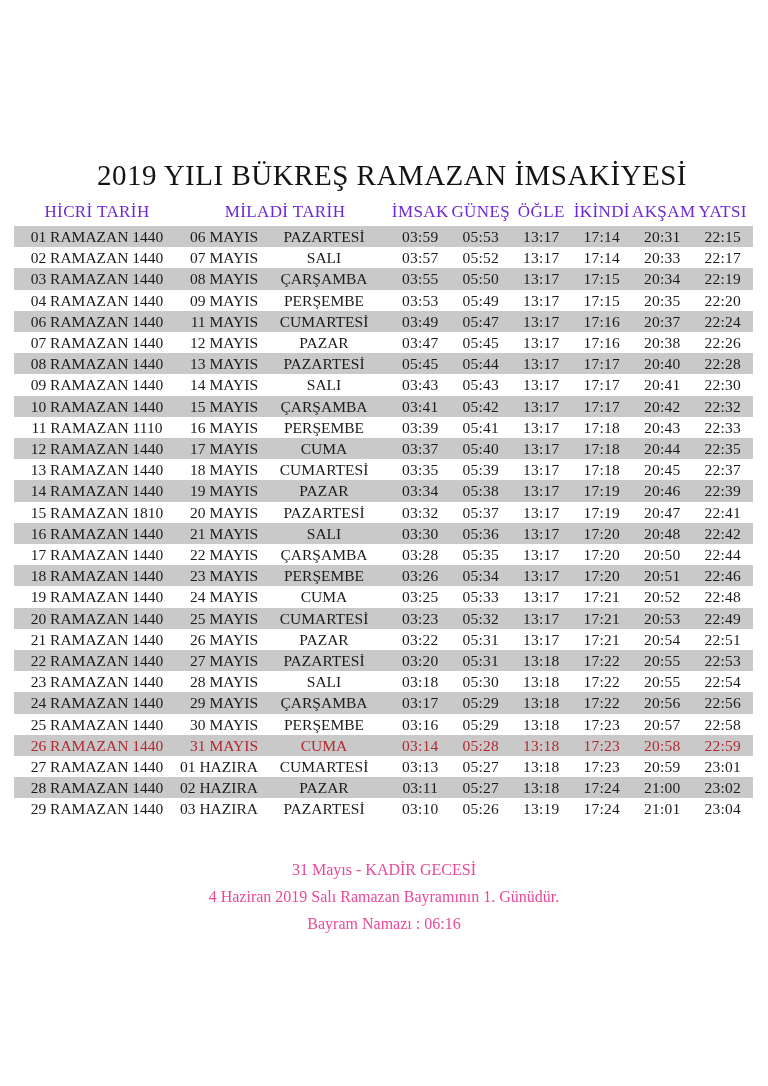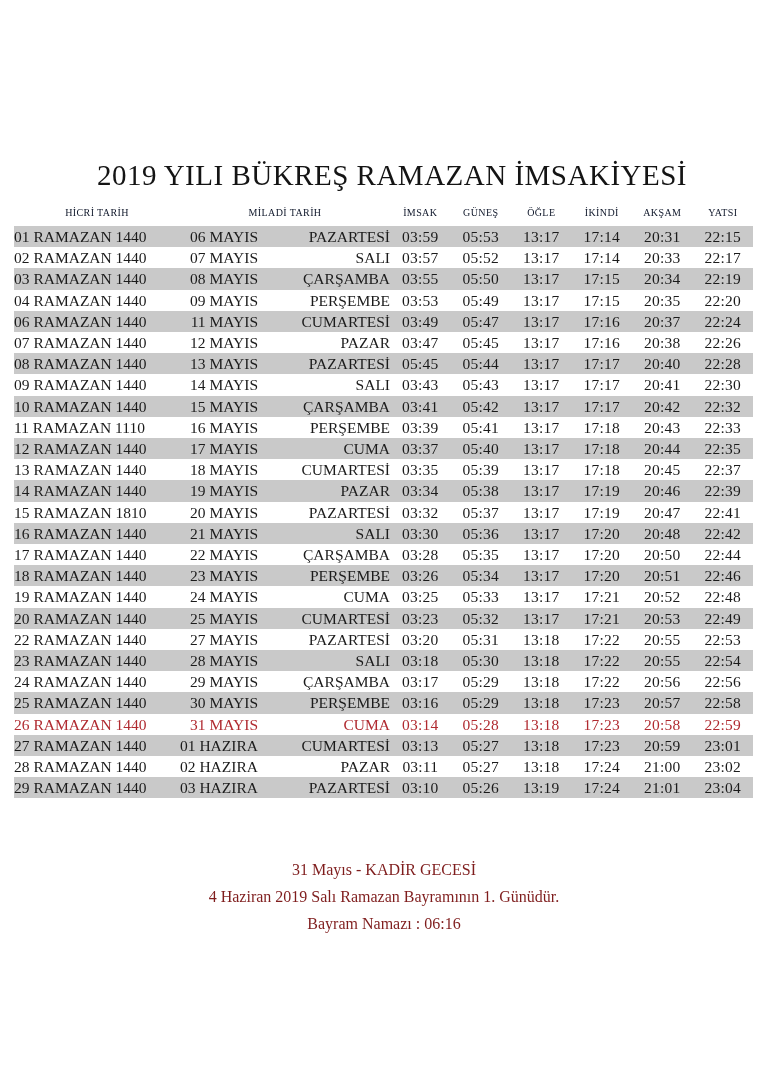--- a/index.html
+++ b/index.html
@@ -36,54 +36,54 @@
     width: 739px;
   }
   table.imsakiye {
     width: 739px;
     border-collapse: collapse;
     table-layout: fixed;
   }
   table.imsakiye th {
     height: 28px;
     padding: 0;
-    font-size: 10px;
+    font-size: 17px;
     font-weight: 400;
     letter-spacing: 0.4px;
     text-align: center;
     vertical-align: middle;
-    color: #0f172a;
+    color: #6d28d9;
     white-space: nowrap;
   }
   th.h-hicri { text-align: center; }
   table.imsakiye td {
     height: 21.2px;
     padding: 0;
     font-size: 15.5px;
     line-height: 21.2px;
     vertical-align: middle;
     white-space: nowrap;
     overflow: hidden;
   }
-  td.c-hicri { padding-left: 11px; text-align: left; }
+  td.c-hicri { padding-left: 11px; text-align: center; }
   td.c-date  { text-align: right; }
-  td.c-day   { text-align: right; }
+  td.c-day   { text-align: center; }
   td.c-time  { text-align: center; letter-spacing: 0.2px; }
   tbody tr:nth-child(odd) { background: var(--row-alt, #C9C9C9); }
   tbody tr:nth-child(even) { background: #ffffff; }
   tbody tr.highlight td { color: var(--highlight, #B02A30); }
   .footer {
     position: absolute;
     top: 856px;
     left: 0;
     width: 768px;
     text-align: center;
     font-size: 16px;
     line-height: 27px;
-    color: #7f1d1d;
+    color: #ec4899;
   }
   .footer p { margin: 0; }
 </style>
 </head>
 <body>
 
 <div class="page">
 
   <h1 class="title">2019 YILI BÜKREŞ RAMAZAN İMSAKİYESİ</h1>
 
@@ -316,20 +316,31 @@
             <td class="c-date">25 MAYIS</td>
             <td class="c-day">CUMARTESİ</td>
             <td class="c-time">03:23</td>
             <td class="c-time">05:32</td>
             <td class="c-time">13:17</td>
             <td class="c-time">17:21</td>
             <td class="c-time">20:53</td>
             <td class="c-time">22:49</td>
           </tr>
           <tr>
+            <td class="c-hicri">21 RAMAZAN 1440</td>
+            <td class="c-date">26 MAYIS</td>
+            <td class="c-day">PAZAR</td>
+            <td class="c-time">03:22</td>
+            <td class="c-time">05:31</td>
+            <td class="c-time">13:17</td>
+            <td class="c-time">17:21</td>
+            <td class="c-time">20:54</td>
+            <td class="c-time">22:51</td>
+          </tr>
+          <tr>
             <td class="c-hicri">22 RAMAZAN 1440</td>
             <td class="c-date">27 MAYIS</td>
             <td class="c-day">PAZARTESİ</td>
             <td class="c-time">03:20</td>
             <td class="c-time">05:31</td>
             <td class="c-time">13:18</td>
             <td class="c-time">17:22</td>
             <td class="c-time">20:55</td>
             <td class="c-time">22:53</td>
           </tr>

